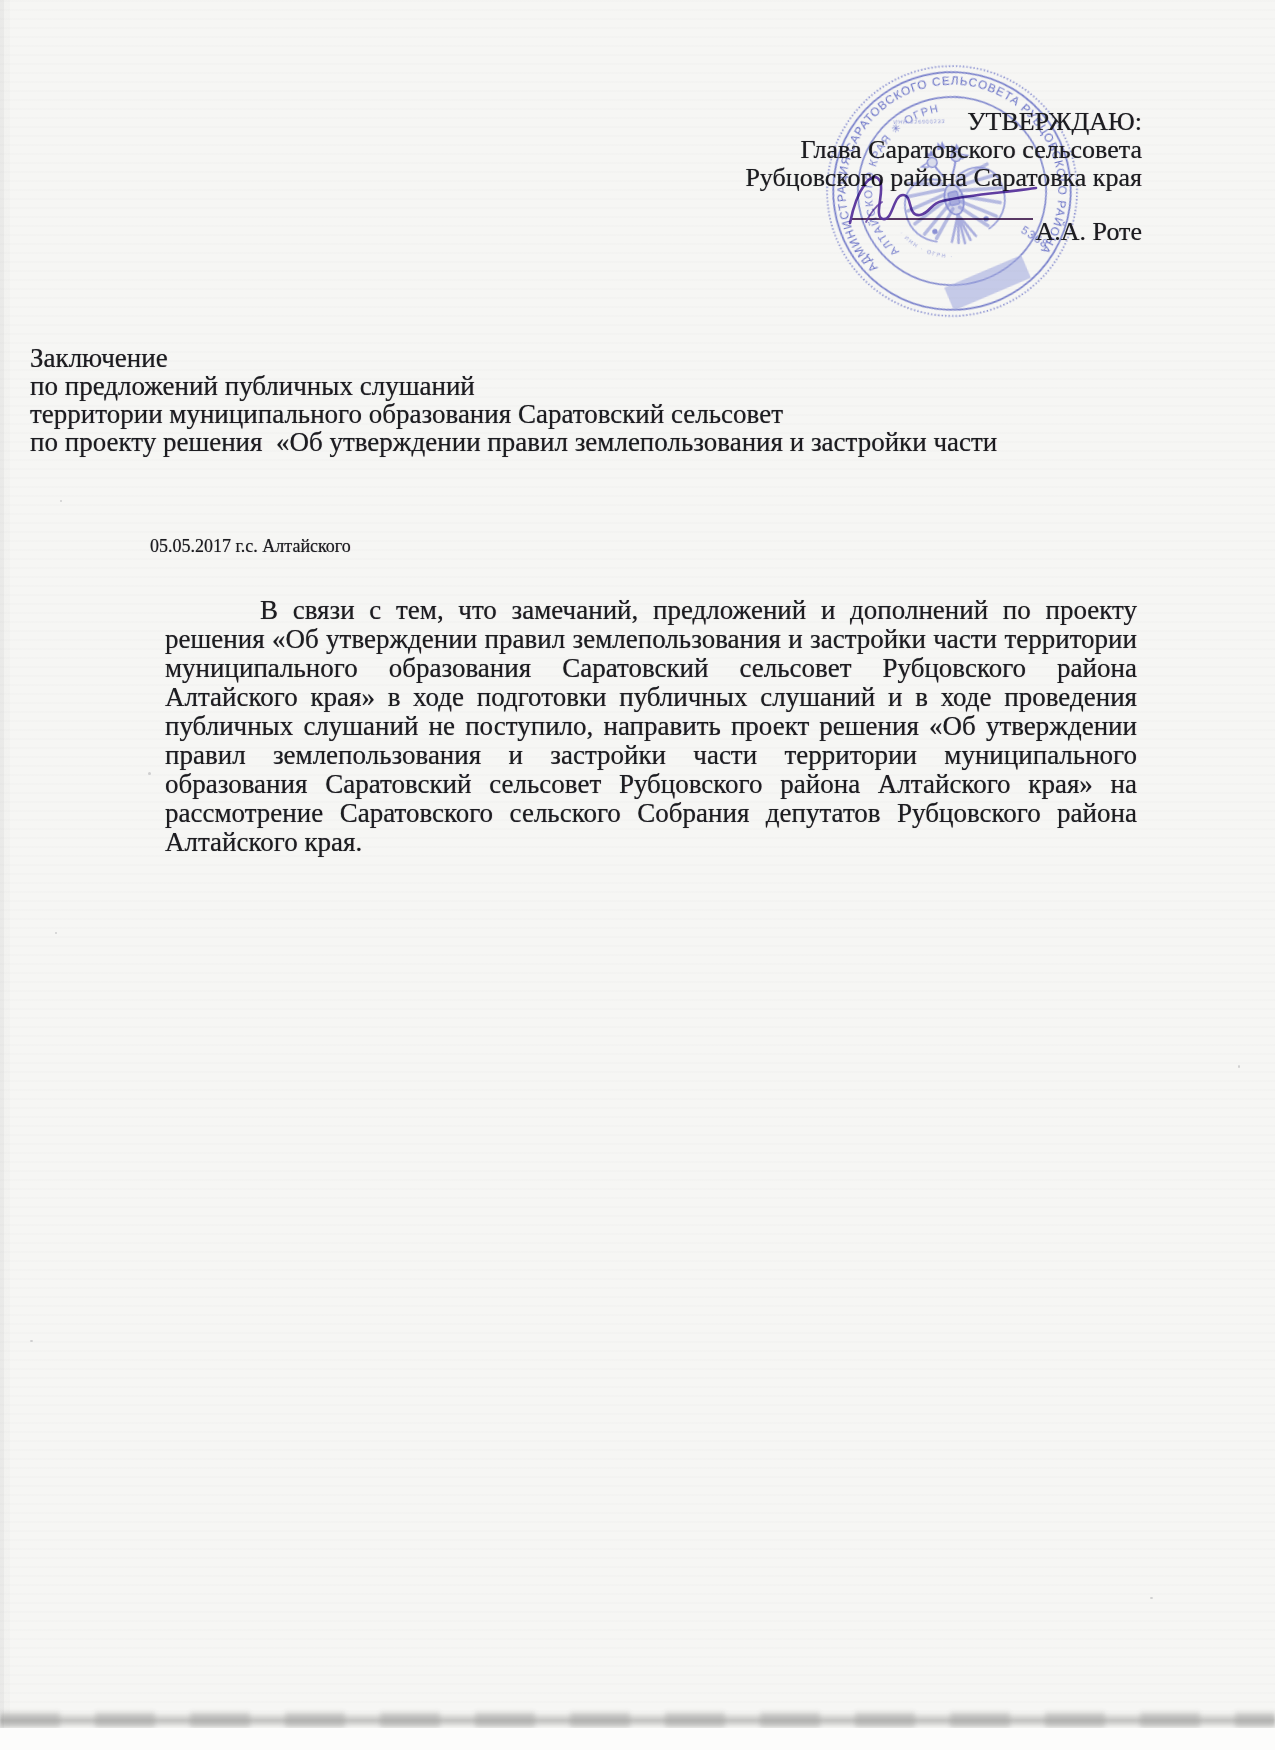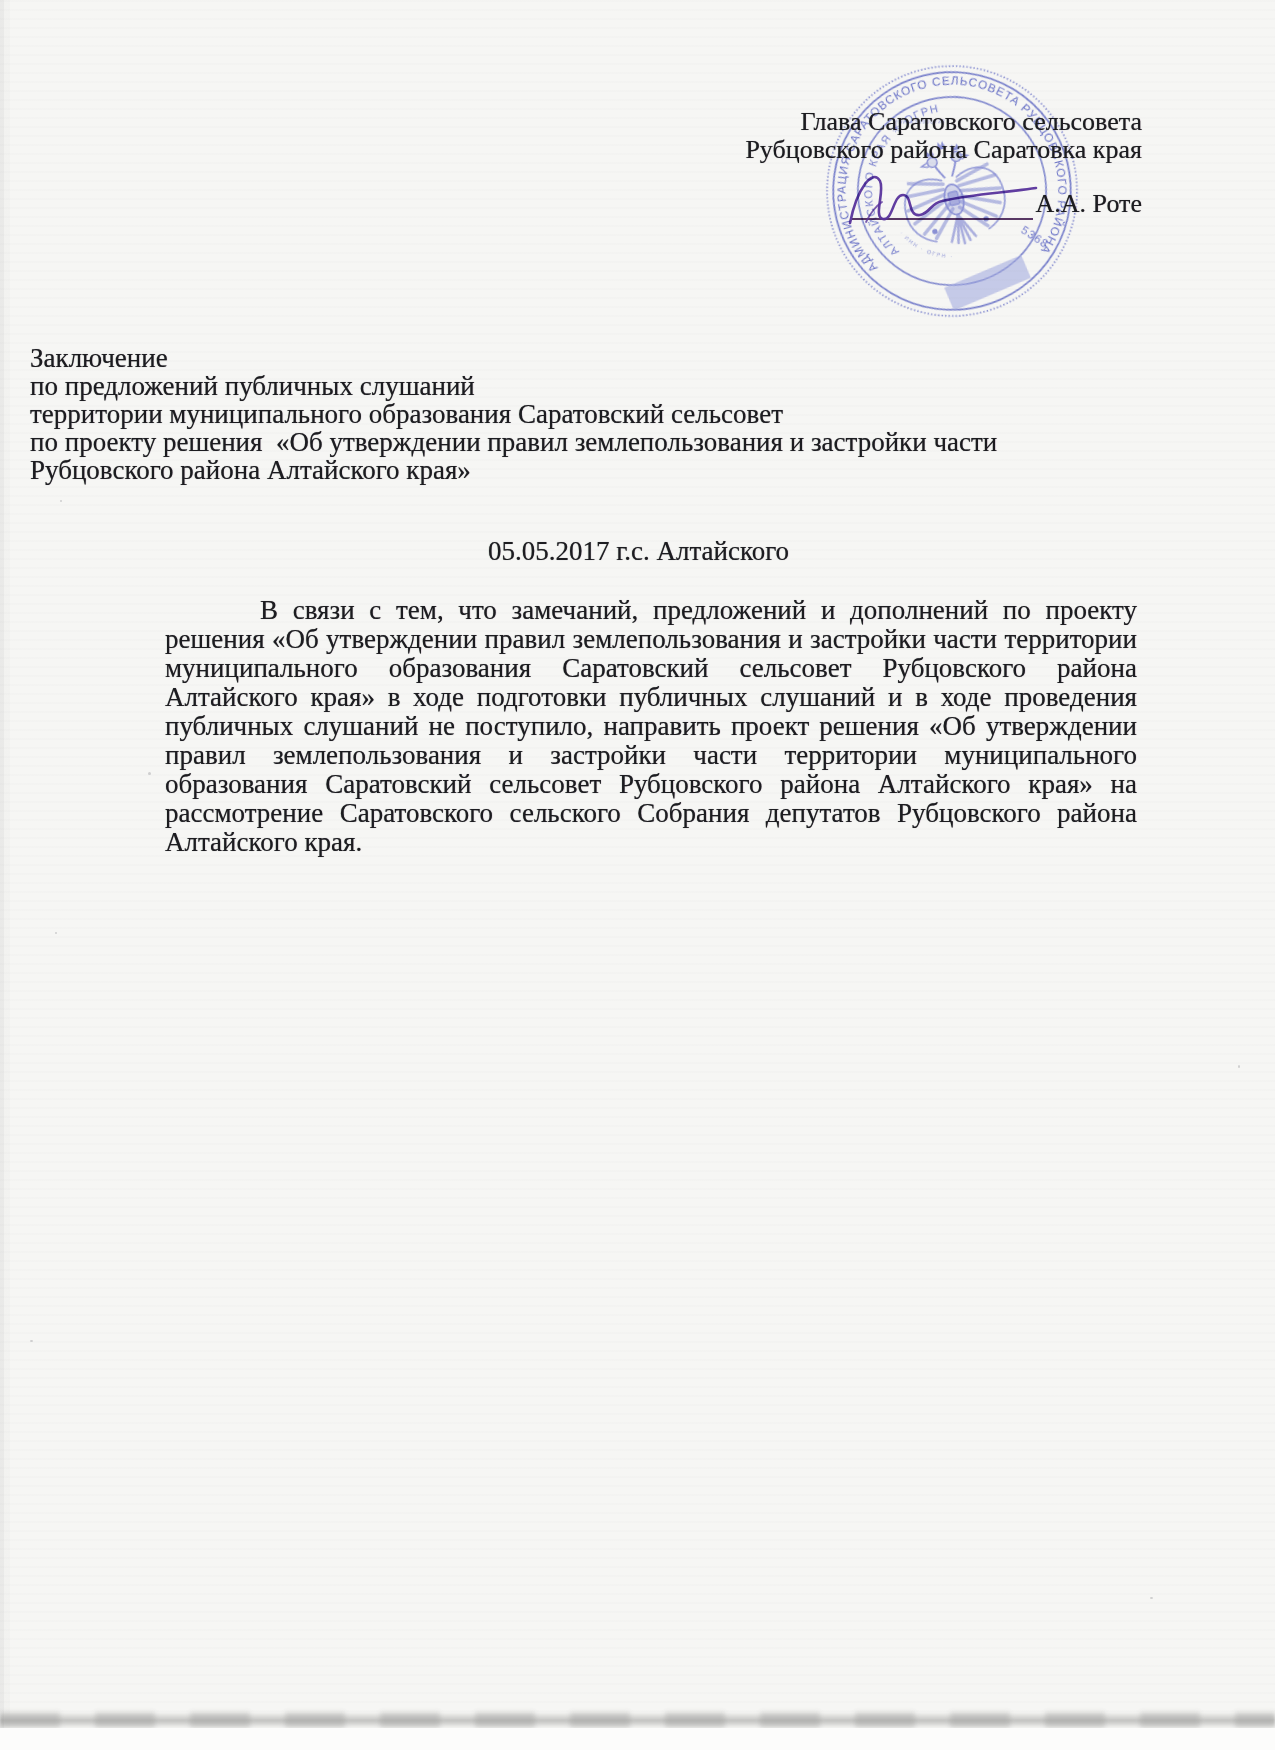--- a/index.html
+++ b/index.html
@@ -40,22 +40,22 @@
     mix-blend-mode:multiply;
   }
   
   .title-block{
     position:absolute; top:333px; left:30px; width:1240px;
     text-align:left; font-size:27px; line-height:28px; z-index:3;margin-top:11px;
   }
   
   .dateline{
     position:absolute; top:536px; left:150px; right:148px;
-    display:flex; justify-content:center;
-    font-size:27px; z-index:3;
+    display:flex; justify-content:flex-start;
+    font-size:18px; z-index:3;
   }
   
   .body-par{
     position:absolute; top:596px; left:165px; width:972px;
     font-size:27px; line-height:29px; text-align:justify; text-indent:95px;
     z-index:3;
   }
   
   .scan-band{
     position:absolute; left:0; top:1712px; width:1275px; height:16px;
@@ -142,41 +142,41 @@
           </g>
           <circle cx="120" cy="190" r="3" fill="#6a73d4" stroke="none"></circle>
           <circle cx="180" cy="190" r="3" fill="#6a73d4" stroke="none"></circle>
         </g>
         <rect x="116.5" y="247" width="95" height="28" transform="rotate(-9 164 261)" fill="#97a0e6" fill-opacity=".55" stroke="none"></rect>
       </g>
     </svg>
   </div>
 
   <div class="approval txt">
+    <div>УТВЕРЖДАЮ:</div>
     <div>Глава Саратовского сельсовета</div>
     <div>Рубцовского района Саратовка края</div>
     <div class="sigrow">
       <span class="name">А.А. Роте</span>
     </div>
   </div>
 
   <div class="signature">
     <svg viewBox="0 0 320 74" width="320" height="74">
       <line x1="22" y1="63" x2="203" y2="63" stroke="#4a2458" stroke-width="2" opacity=".9"></line>
       <path d="M 20 67 C 27 32 43 12 50 25 C 55 35 43 61 53 63 C 63 65 63 39 73 39 C 83 39 77 61 90 59 C 100 57 101 47 112 45 C 142 38 172 37 206 32" fill="none" stroke="#5c35a3" stroke-width="2.6" stroke-linecap="round" opacity=".95"></path>
       <path d="M 36 66 C 40 58 46 50 52 46" fill="none" stroke="#5c35a3" stroke-width="1.8" stroke-linecap="round" opacity=".8"></path>
     </svg>
   </div>
 
   <div class="title-block txt">
     <div>Заключение</div>
     <div>по предложений публичных слушаний</div>
     <div>территории муниципального образования Саратовский сельсовет</div>
     <div>по проекту решения &nbsp;«Об утверждении правил землепользования и застройки части</div>
-    <div>Рубцовского района Алтайского края»</div>
   </div>
 
   <div class="dateline txt">
     <span>05.05.2017 г.</span>
     <span>с. Алтайского</span>
   </div>
 
   <div class="body-par txt">В связи с тем, что замечаний, предложений и дополнений по проекту решения «Об утверждении правил землепользования и застройки части территории муниципального образования Саратовский сельсовет Рубцовского района Алтайского края» в ходе подготовки публичных слушаний и в ходе проведения публичных слушаний не поступило, направить проект решения «Об утверждении правил землепользования и застройки части территории муниципального образования Саратовский сельсовет Рубцовского района Алтайского края» на рассмотрение Саратовского сельского Собрания депутатов Рубцовского района Алтайского края.</div>
 
   <span class="speck" style="left:148px;top:772px;width:3px;height:3px;"></span>

